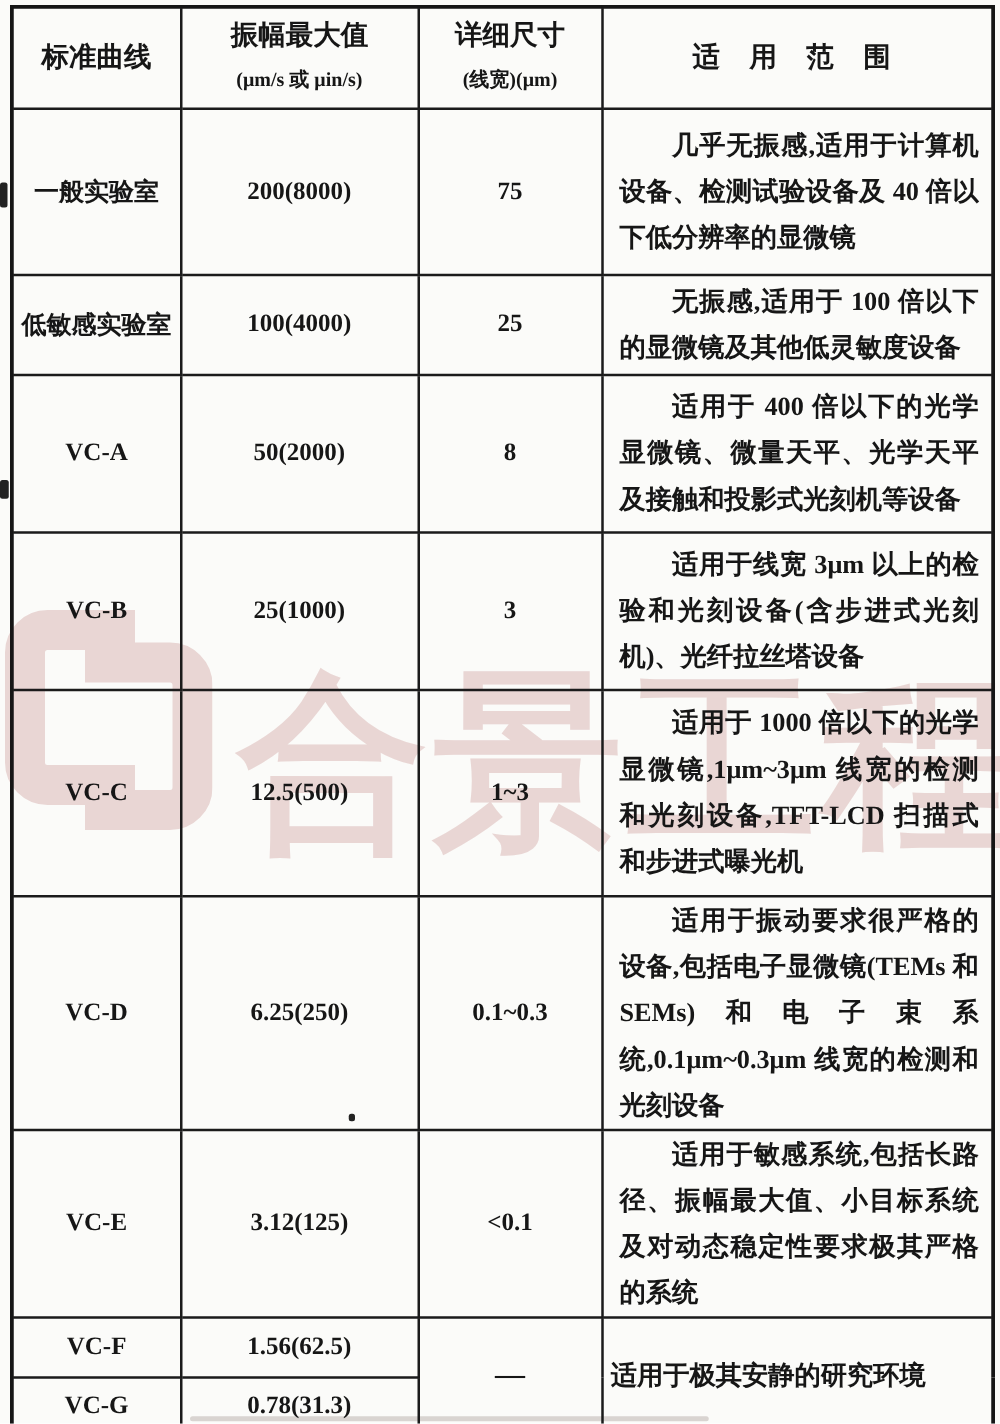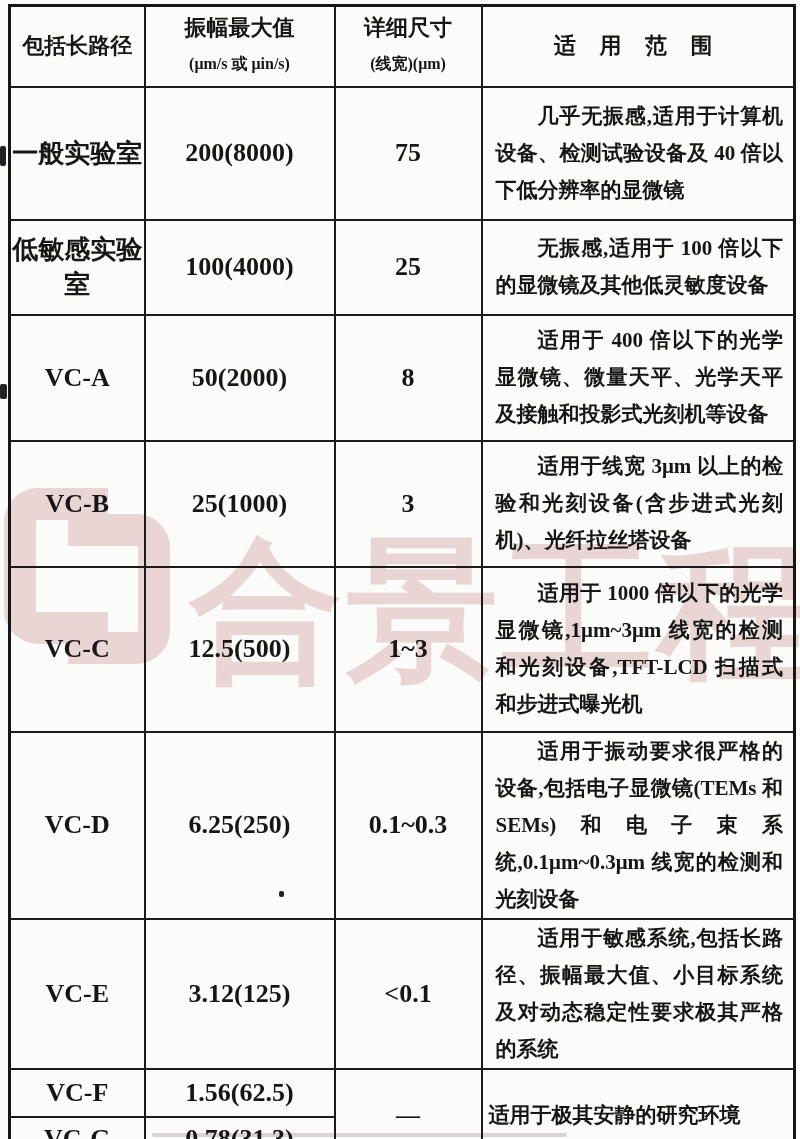--- a/index.html
+++ b/index.html
@@ -28,30 +28,30 @@
     border-collapse:collapse; table-layout:fixed;
     background:transparent;
     border:3px solid #161616;
   }
   table.vc th, table.vc td {
     border:2.5px solid #1b1b1b;
     padding:0; vertical-align:middle;
     font-weight:bold; background:transparent;
   }
   
-  tr.h-hdr{height:81px} tr.h-r1{height:133px} tr.h-r2{height:95px}
+  tr.h-hdr{height:81px} tr.h-r1{height:133px} tr.h-r2{height:80px}
   tr.h-r3{height:126px} tr.h-r4{height:126px} tr.h-r5{height:165px}
   tr.h-r6{height:174px} tr.h-r7{height:131px} tr.h-r8{height:48px}
   tr.h-r9{height:46px}
 
   th { font-size:22px; line-height:34px; text-align:center; }
   th .sub { font-size:16px;text-align:center; }
   th.scope-hdr { letter-spacing:9px;text-align:center; }
 
-  td.c1, td.c2, td.c3 { text-align:center; font-size:26px; }
+  td.c1, td.c2, td.c3 { text-align:center; font-size:20px; }
   td.c4 { font-size:21px;margin-top:32px; }
   td.c4 .scope {
     line-height:37px; text-align:justify; text-indent:2em;
     padding:0 10px 0 13px;
   }
   td.c4 .scope.center { text-align:left; text-indent:0; padding:0 6px; }
   td.c3.dash { font-size:24px; }
 
   
   .artifact { position:absolute; z-index:2; background:#222; border-radius:2px; }
@@ -82,21 +82,21 @@
   <table class="vc">
     <colgroup>
       <col style="width:135px">
         <col style="width:190px">
       <col style="width:147px">
         <col style="width:313px">
     </colgroup>
 
     <tbody>
         <tr class="h-hdr">
-      <th>包括长路径</th>
+      <th>标准曲线</th>
       <th>
         <span>振幅最大值</span><br>
         <span class="sub">(μm/s 或 μin/s)</span>
       </th>
       <th>
         <span>详细尺寸</span><br>
         <span class="sub">(线宽)(μm)</span>
       </th>
       <th class="scope-hdr">适 用 范 围</th>
     </tr>

